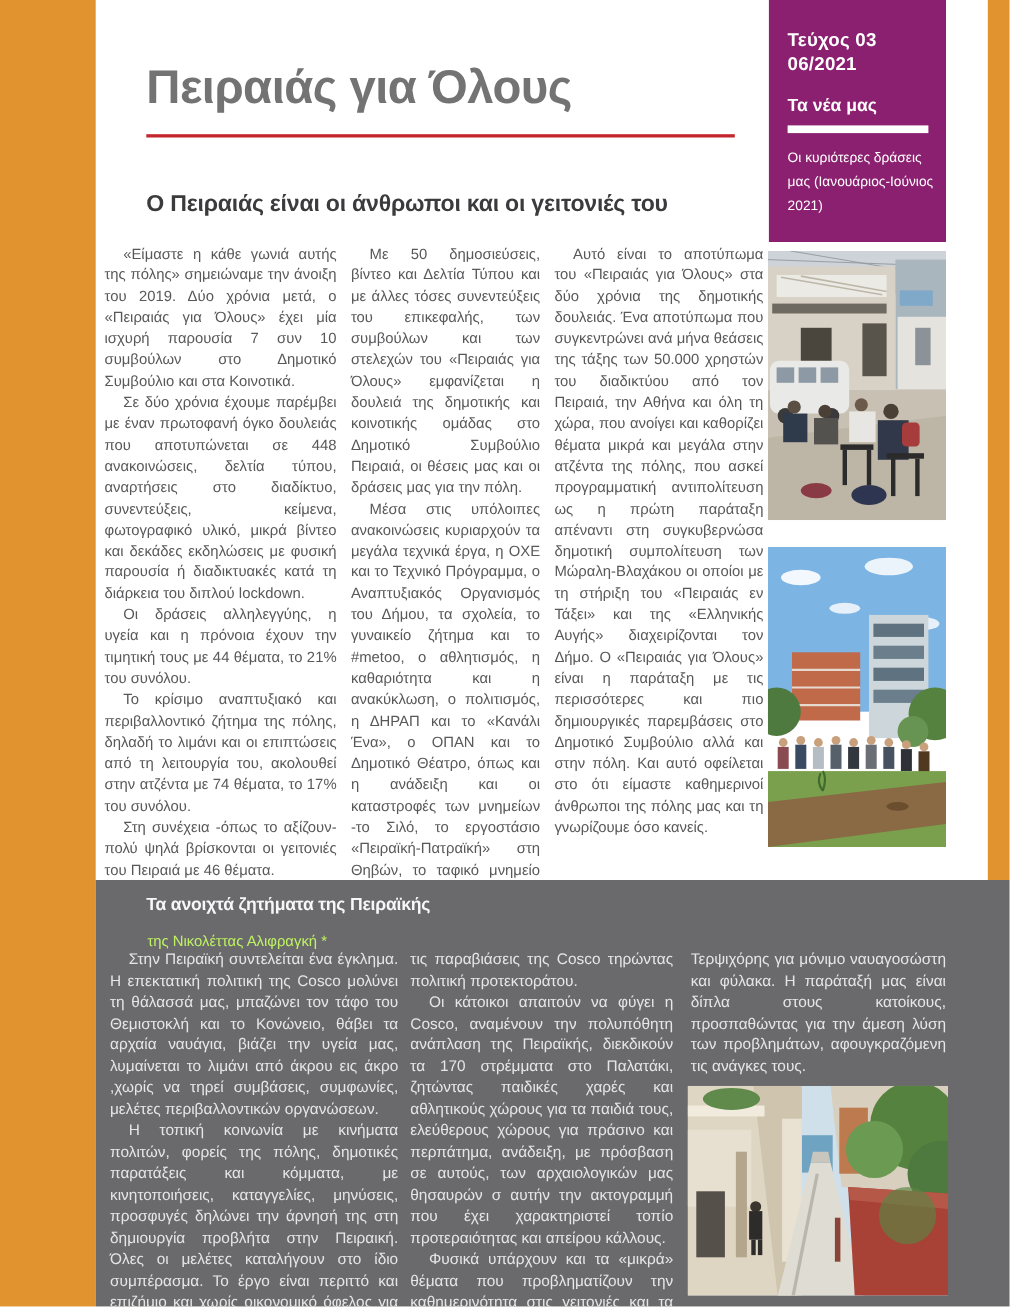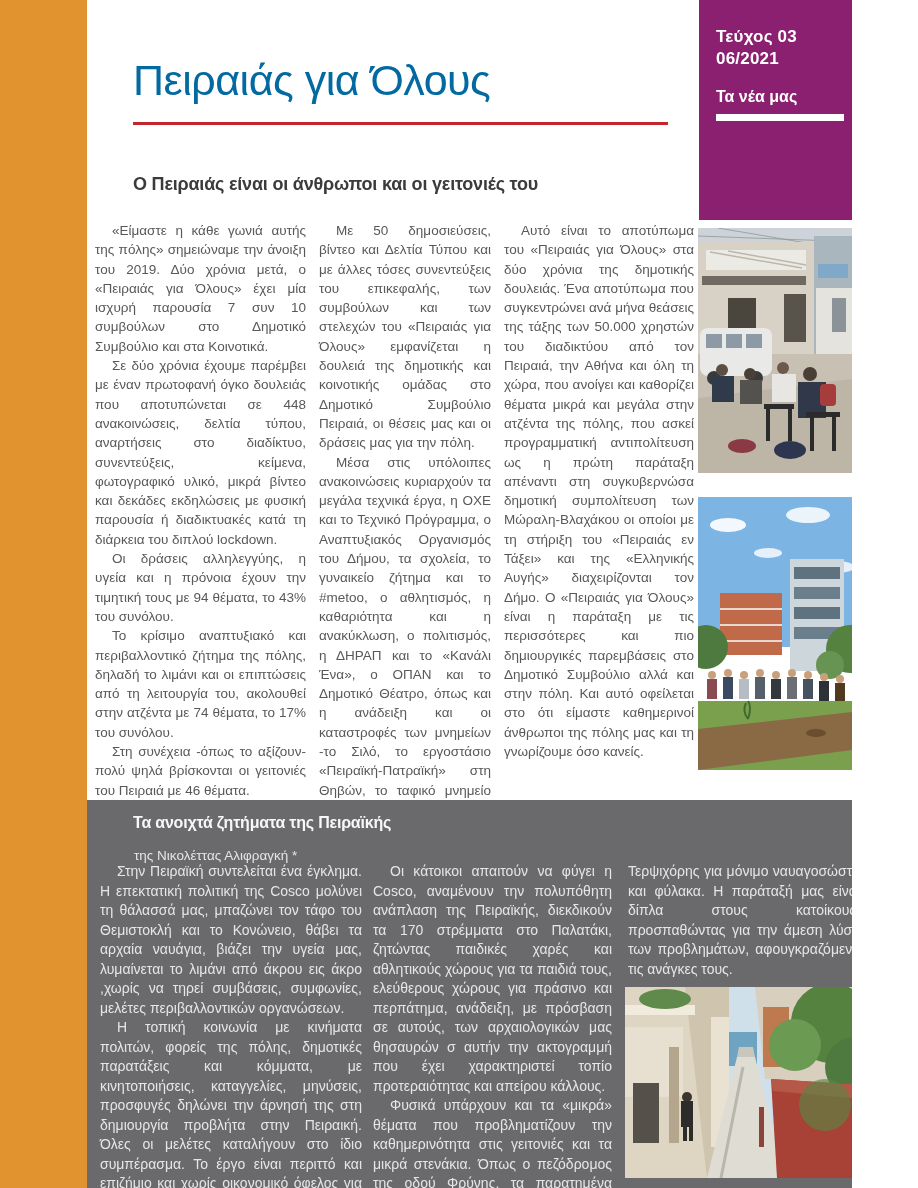--- a/index.html
+++ b/index.html
@@ -1,43 +1,43 @@
 <!DOCTYPE html>
 <html lang="el"><head>
 <meta charset="utf-8">
 <style>
   html,body{margin:0;padding:0;background:#ffffff;}
   .page{
-    position:relative;width:852px;height:1188px;overflow:hidden;background:#ffffff;
+    position:relative;width:918px;height:1188px;overflow:hidden;background:#ffffff;
     font-family:"Liberation Sans","DejaVu Sans",sans-serif;
   }
   
   .strip-left{position:absolute;left:0;top:0;width:87px;height:1188px;background:#E0932F;}
   .strip-right{position:absolute;left:898px;top:0;width:20px;height:800px;background:#E0932F;}
 
   
   .purple-box{
     position:absolute;left:699px;top:0;width:161px;height:220px;background:#8C2070;
     color:#ffffff;box-sizing:border-box;padding:26px 16px 0 17px;
   }
   .issue-line{font-weight:bold;font-size:17px;line-height:1.32;letter-spacing:.2px;}
   .news-label{font-weight:bold;font-size:16px;margin-top:17px;padding-bottom:8px;
     border-bottom:7px solid #ffffff;width:128px;}
   .news-sub{font-size:12.5px;line-height:1.78;margin-top:11px;width:138px;}
 
   
   .masthead-title{
-    position:absolute;left:133px;top:56px;font-size:43px;font-weight:normal;color:#0369a1;
+    position:absolute;left:133px;top:56px;font-size:43px;font-weight:bold;color:#737373;
     letter-spacing:-0.5px;white-space:nowrap;
   }
   .red-rule{position:absolute;left:133px;top:122px;width:535px;height:3px;background:#C5262D;}
 
   
   .article-heading{
-    position:absolute;left:133px;top:174px;font-size:18px;font-weight:bold;color:#3B3B3D;
+    position:absolute;left:133px;top:174px;font-size:21px;font-weight:bold;color:#3B3B3D;
     white-space:nowrap;letter-spacing:-0.2px;
   }
   .cols{position:absolute;display:flex;}
   .cols-main{left:95px;top:221px;width:599px;}
   .col{box-sizing:border-box;}
   .cols-main .c1{width:211px;margin-right:13px;}
   .cols-main .c2{width:172px;margin-right:13px;}
   .cols-main .c3{width:190px;}
   .cols p{margin:0;text-indent:17px;text-align:justify;}
   .cols p.cont{text-indent:0;}
@@ -46,53 +46,54 @@
   
   .photo{position:absolute;overflow:hidden;}
   .photo svg{display:block;width:100%;height:100%;}
   .photo1{left:698px;top:228px;width:162px;height:245px;}
   .photo2{left:698px;top:497px;width:162px;height:273px;}
 
   
   .gray-section{position:absolute;left:87px;top:800px;width:831px;height:388px;background:#6A6A6C;}
   .gray-heading{position:absolute;left:46px;top:14px;font-size:16px;font-weight:bold;color:#F7F7F7;
     white-space:nowrap;letter-spacing:-0.2px;}
-  .gray-byline{position:absolute;left:47px;top:48px;font-size:13.5px;color:#e5e5e5;text-align:right;}
+  .gray-byline{position:absolute;left:47px;top:48px;font-size:13.5px;color:#bef264;text-align:right;}
   .cols-gray{left:13px;top:62px;width:805px;}
   .cols-gray .c1{width:262px;margin-right:11px;}
   .cols-gray .c2{width:239px;margin-right:16px;}
   .cols-gray .c3{width:232px;}
   .cols-gray p{font-size:14px;line-height:19.5px;color:#E6E6E7;}
   .footnote{margin-top:15px;padding-left:16px;font-size:14px;line-height:19.5px;color:#E6E6E7;}
   .photo3{left:538px;top:187px;width:237px;height:191px;position:absolute;}
 </style>
 </head>
 <body>
 
 <div class="page">
 
   <div class="strip-left"></div>
   <div class="strip-right"></div>
 
   <div class="purple-box">
     <div class="issue-line">Τεύχος 03</div>
     <div class="issue-line">06/2021</div>
     <div class="news-label">Τα νέα μας</div>
+    <div class="news-sub">Οι κυριότερες δράσεις μας (Ιανουάριος-Ιούνιος 2021)</div>
   </div>
 
   <div class="masthead-title">Πειραιάς για Όλους</div>
   <div class="red-rule"></div>
 
   <div class="article-heading">Ο Πειραιάς είναι οι άνθρωποι και οι γειτονιές του</div>
 
   <div class="cols cols-main">
     <div class="col c1">
         <p>«Είμαστε η κάθε γωνιά αυτής της πόλης» σημειώναμε την άνοιξη του 2019. Δύο χρόνια μετά, ο «Πειραιάς για Όλους» έχει μία ισχυρή παρουσία 7 συν 10 συμβούλων στο Δημοτικό Συμβούλιο και στα Κοινοτικά.</p>
         <p>Σε δύο χρόνια έχουμε παρέμβει με έναν πρωτοφανή όγκο δουλειάς που αποτυπώνεται σε 448 ανακοινώσεις, δελτία τύπου, αναρτήσεις στο διαδίκτυο, συνεντεύξεις, κείμενα, φωτογραφικό υλικό, μικρά βίντεο και δεκάδες εκδηλώσεις με φυσική παρουσία ή διαδικτυακές κατά τη διάρκεια του διπλού lockdown.</p>
-        <p>Οι δράσεις αλληλεγγύης, η υγεία και η πρόνοια έχουν την τιμητική τους με 94 θέματα, το 43% του συνόλου.</p>
+        <p>Οι δράσεις αλληλεγγύης, η υγεία και η πρόνοια έχουν την τιμητική τους με 44 θέματα, το 21% του συνόλου.</p>
         <p>Το κρίσιμο αναπτυξιακό και περιβαλλοντικό ζήτημα της πόλης, δηλαδή το λιμάνι και οι επιπτώσεις από τη λειτουργία του, ακολουθεί στην ατζέντα με 74 θέματα, το 17% του συνόλου.</p>
         <p>Στη συνέχεια -όπως το αξίζουν- πολύ ψηλά βρίσκονται οι γειτονιές του Πειραιά με 46 θέματα.</p>
       </div>
     <div class="col c2">
         <p>Με 50 δημοσιεύσεις, βίντεο και Δελτία Τύπου και με άλλες τόσες συνεντεύξεις του επικεφαλής, των συμβούλων και των στελεχών του «Πειραιάς για Όλους» εμφανίζεται η δουλειά της δημοτικής και κοινοτικής ομάδας στο Δημοτικό Συμβούλιο Πειραιά, οι θέσεις μας και οι δράσεις μας για την πόλη.</p>
         <p>Μέσα στις υπόλοιπες ανακοινώσεις κυριαρχούν τα μεγάλα τεχνικά έργα, η ΟΧΕ και το Τεχνικό Πρόγραμμα, ο Αναπτυξιακός Οργανισμός του Δήμου, τα σχολεία, το γυναικείο ζήτημα και το #metoo, ο αθλητισμός, η καθαριότητα και η ανακύκλωση, ο πολιτισμός, η ΔΗΡΑΠ και το «Κανάλι Ένα», ο ΟΠΑΝ και το Δημοτικό Θέατρο, όπως και η ανάδειξη και οι καταστροφές των μνημείων -το Σιλό, το εργοστάσιο «Πειραϊκή-Πατραϊκή» στη Θηβών, το ταφικό μνημείο Θεμιστοκλή, το Χάι-Λάιφ, το εργοστάσιο Φουστάνου-Βελισσαρόπουλου, ο ταινιόδρομος Κράκαρη.</p>
         <p>Τέλος, ένα μεγάλο τμήμα όλου αυτού του υλικού με 31 θέματα δυστυχώς αφορούσε την παρουσία της συμμορίας</p>
       </div>
     <div class="col c3">
         <p>Αυτό είναι το αποτύπωμα του «Πειραιάς για Όλους» στα δύο χρόνια της δημοτικής δουλειάς. Ένα αποτύπωμα που συγκεντρώνει ανά μήνα θεάσεις της τάξης των 50.000 χρηστών του διαδικτύου από τον Πειραιά, την Αθήνα και όλη τη χώρα, που ανοίγει και καθορίζει θέματα μικρά και μεγάλα στην ατζέντα της πόλης, που ασκεί προγραμματική αντιπολίτευση ως η πρώτη παράταξη απέναντι στη συγκυβερνώσα δημοτική συμπολίτευση των Μώραλη-Βλαχάκου οι οποίοι με τη στήριξη του «Πειραιάς εν Τάξει» και της «Ελληνικής Αυγής» διαχειρίζονται τον Δήμο. Ο «Πειραιάς για Όλους» είναι η παράταξη με τις περισσότερες και πιο δημιουργικές παρεμβάσεις στο Δημοτικό Συμβούλιο αλλά και στην πόλη. Και αυτό οφείλεται στο ότι είμαστε καθημερινοί άνθρωποι της πόλης μας και τη γνωρίζουμε όσο κανείς.</p>
@@ -192,20 +193,21 @@
   <div class="gray-section">
     <div class="gray-heading">Τα ανοιχτά ζητήματα της Πειραϊκής</div>
     <div class="gray-byline">της Νικολέττας Αλιφραγκή *</div>
 
     <div class="cols cols-gray">
       <div class="col c1">
           <p>Στην Πειραϊκή συντελείται ένα έγκλημα. Η επεκτατική πολιτική της Cosco μολύνει τη θάλασσά μας, μπαζώνει τον τάφο του Θεμιστοκλή και το Κονώνειο, θάβει τα αρχαία ναυάγια, βιάζει την υγεία μας, λυμαίνεται το λιμάνι από άκρου εις άκρο ,χωρίς να τηρεί συμβάσεις, συμφωνίες, μελέτες περιβαλλοντικών οργανώσεων.</p>
           <p>Η τοπική κοινωνία με κινήματα πολιτών, φορείς της πόλης, δημοτικές παρατάξεις και κόμματα, με κινητοποιήσεις, καταγγελίες, μηνύσεις, προσφυγές δηλώνει την άρνησή της στη δημιουργία προβλήτα στην Πειραική. Όλες οι μελέτες καταλήγουν στο ίδιο συμπέρασμα. Το έργο είναι περιττό και επιζήμιο και χωρίς οικονομικό όφελος για την πόλη. Οι κρατικοί φορείς αδιαφορούν για τις διαμαρτυρίες των κατοίκων, για τις περιβαλλοντικές μελέτες και για</p>
         </div>
       <div class="col c2">
+          <p class="cont">τις παραβιάσεις της Cosco τηρώντας πολιτική προτεκτοράτου.</p>
           <p>Οι κάτοικοι απαιτούν να φύγει η Cosco, αναμένουν την πολυπόθητη ανάπλαση της Πειραϊκής, διεκδικούν τα 170 στρέμματα στο Παλατάκι, ζητώντας παιδικές χαρές και αθλητικούς χώρους για τα παιδιά τους, ελεύθερους χώρους για πράσινο και περπάτημα, ανάδειξη, με πρόσβαση σε αυτούς, των αρχαιολογικών μας θησαυρών σ αυτήν την ακτογραμμή που έχει χαρακτηριστεί τοπίο προτεραιότητας και απείρου κάλλους.</p>
           <p>Φυσικά υπάρχουν και τα «μικρά» θέματα που προβληματίζουν την καθημερινότητα στις γειτονιές και τα μικρά στενάκια. Όπως ο πεζόδρομος της οδού Φρύνης, τα παρατημένα παρκάκια στον 1ο Βρεφονηπιακό Σταθμό και στον πεζόδρομο της Σαπφούς, στην πλαζ της</p>
         </div>
       <div class="col c3">
         <div>
             <p class="cont">Τερψιχόρης για μόνιμο ναυαγοσώστη και φύλακα. Η παράταξή μας είναι δίπλα στους κατοίκους, προσπαθώντας για την άμεση λύση των προβλημάτων, αφουγκραζόμενη τις ανάγκες τους.</p>
           </div>
         <div class="footnote">* Κοινοτική Σύμβουλος Α΄ Δημοτικής Κοινότητας</div>
       </div>
     </div>

